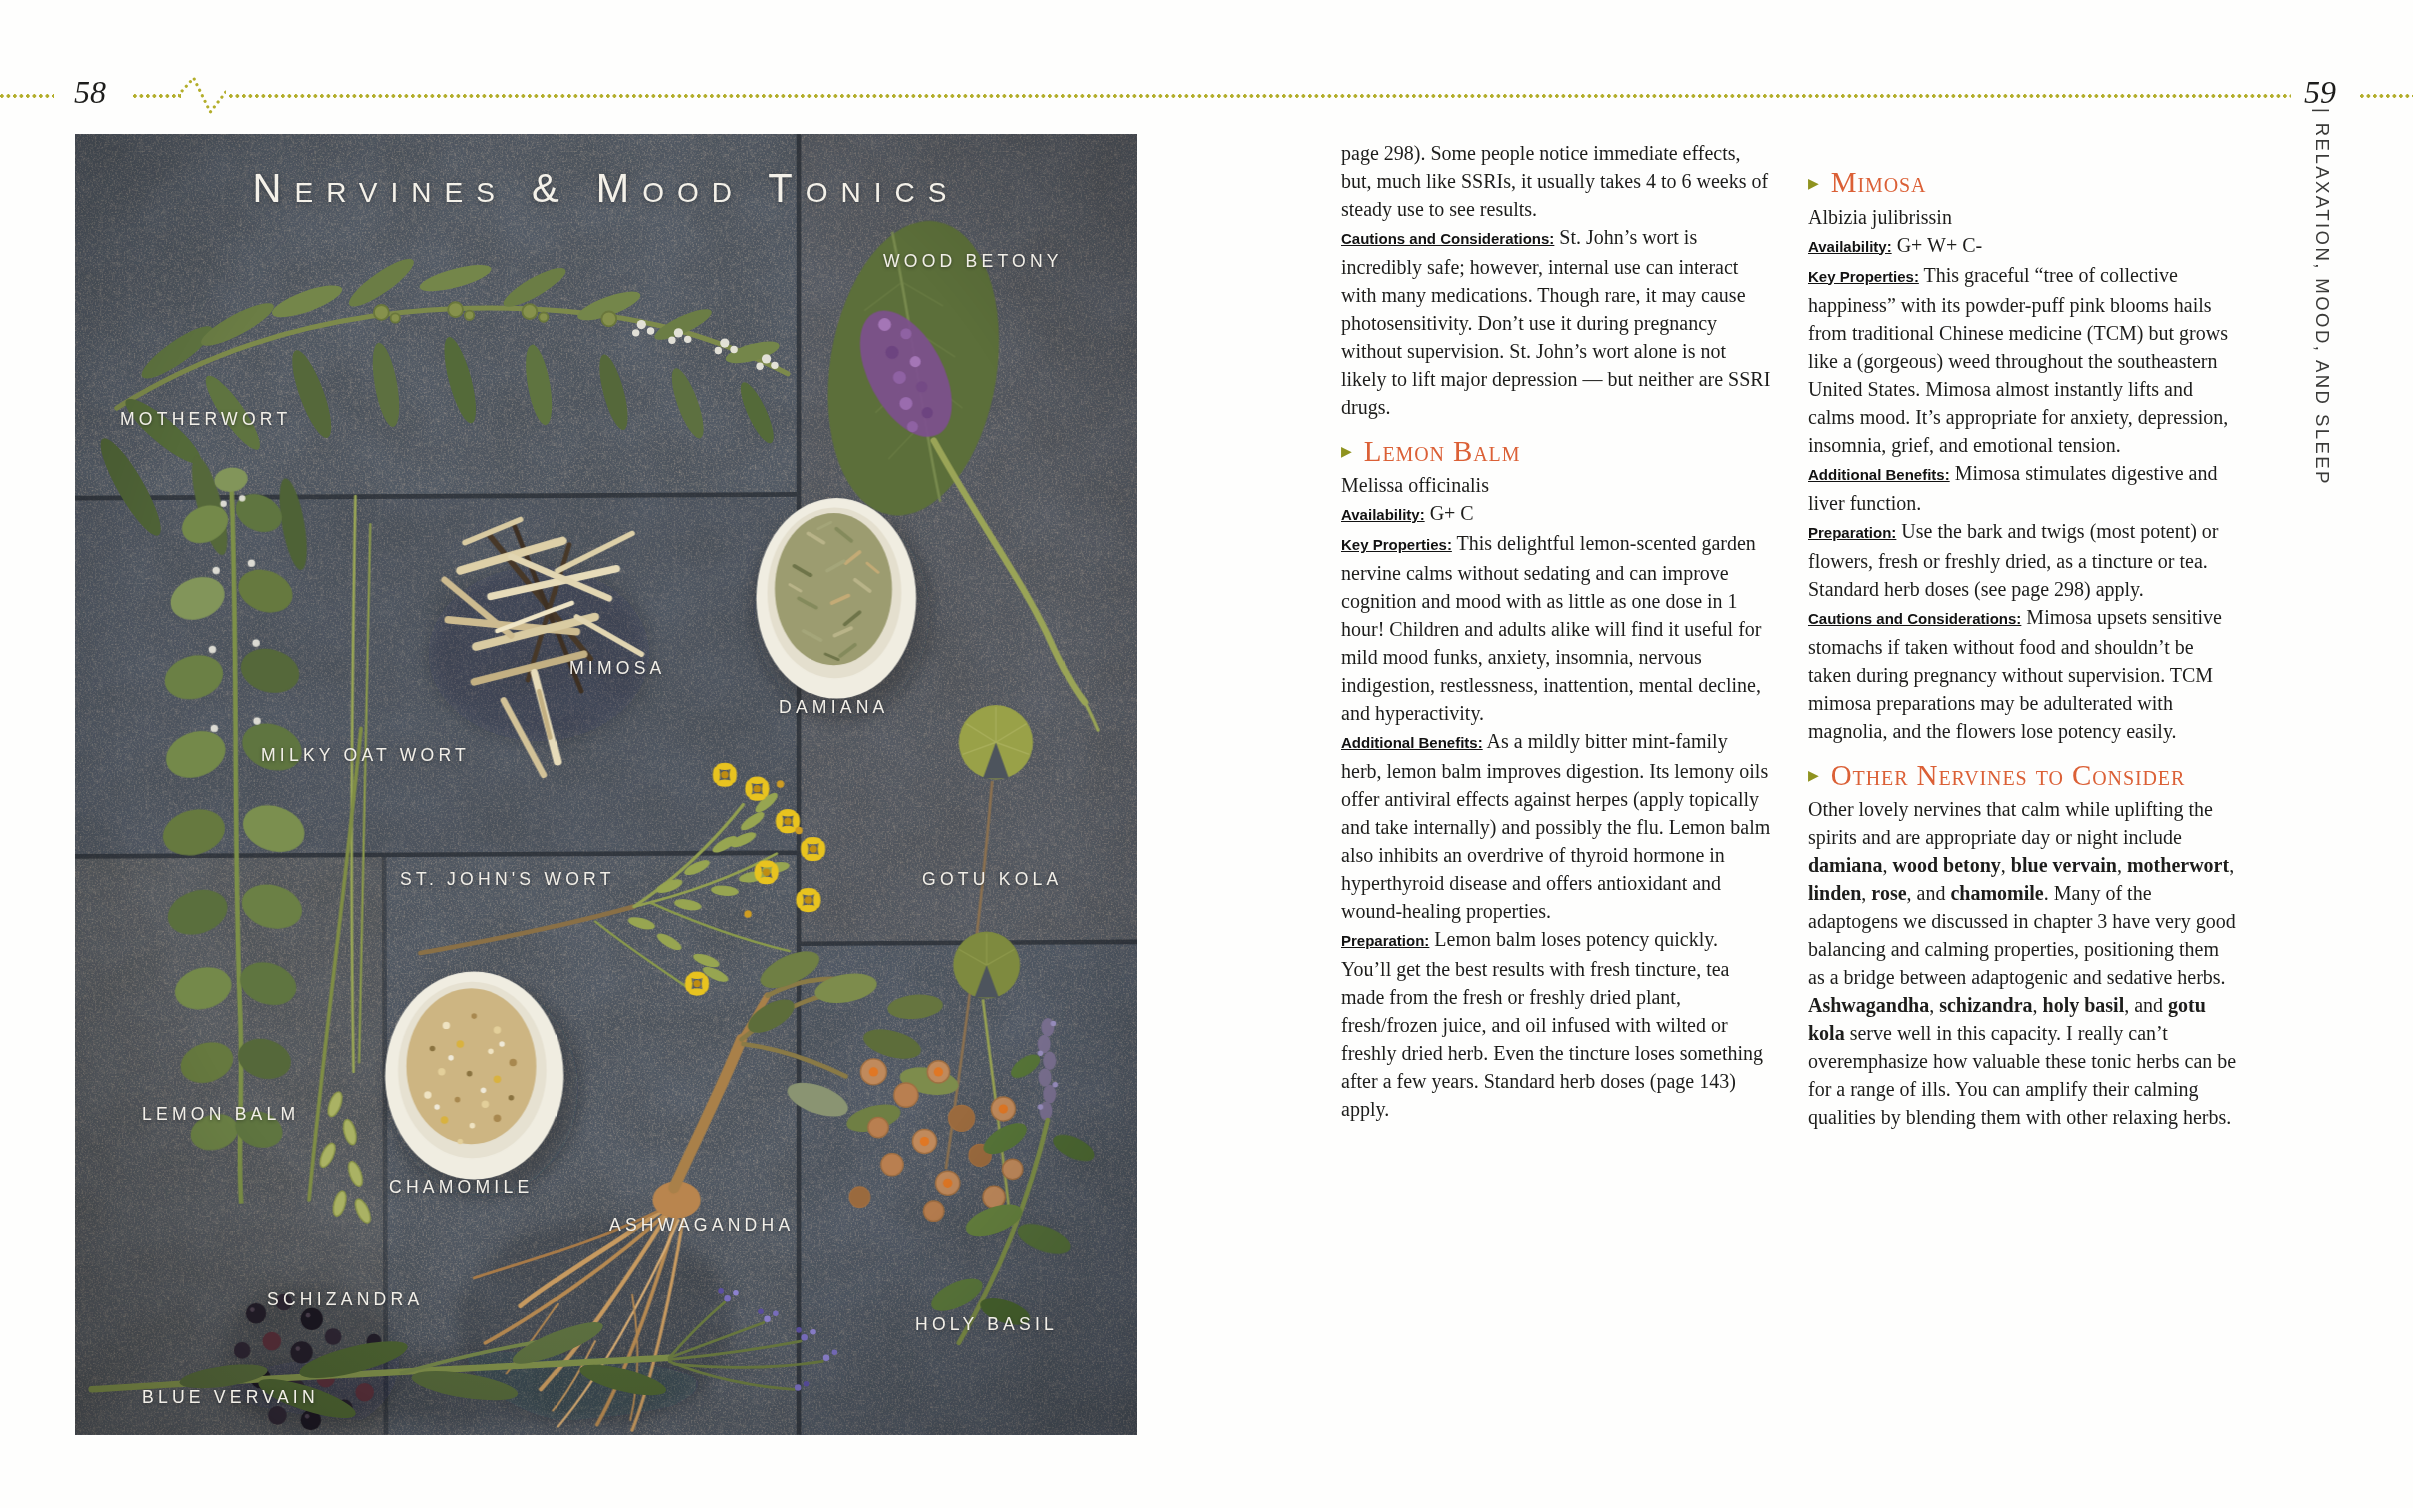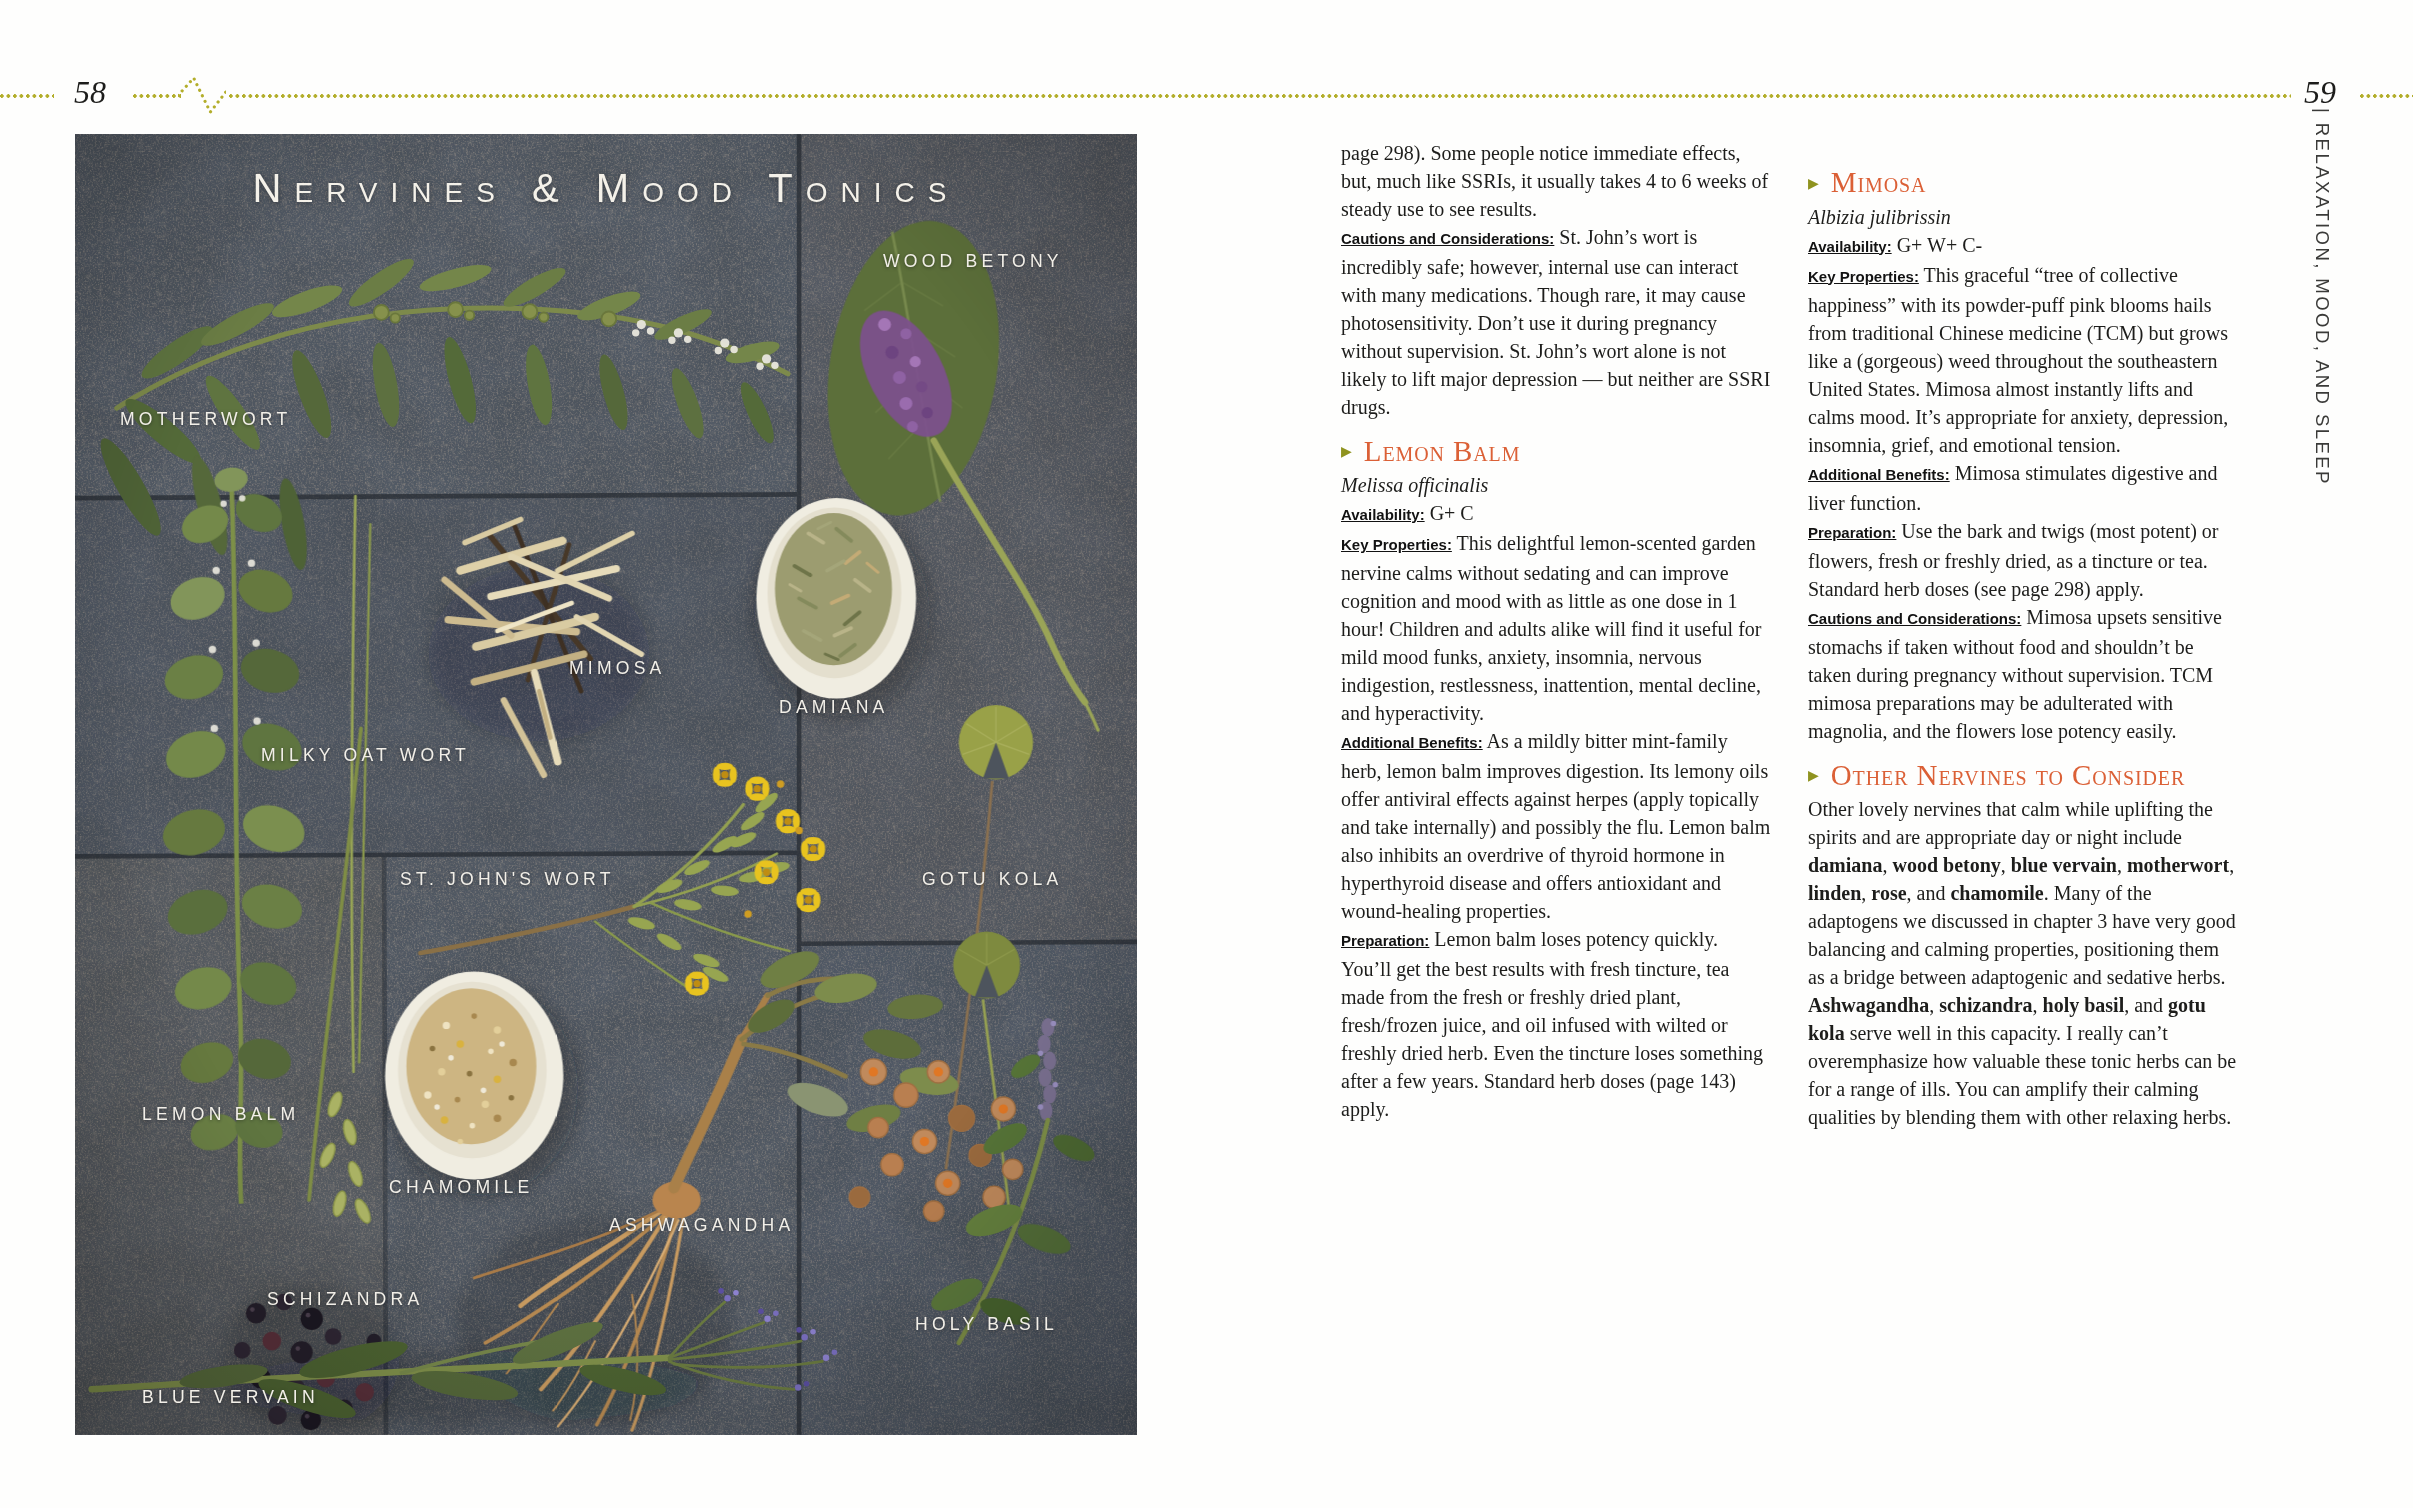--- a/index.html
+++ b/index.html
@@ -23,21 +23,21 @@
     font-family:"Liberation Sans",sans-serif;font-variant:small-caps;font-size:40px;
     letter-spacing:13px;color:#f4f1e9;text-shadow:0 0.9px 5.6px rgba(15,18,22,.45);}
   .plabel{position:absolute;font-family:"Liberation Sans",sans-serif;font-size:17.6px;
     letter-spacing:4.2px;color:#f2efe8;white-space:nowrap;text-shadow:0 0.9px 3.7px rgba(15,18,22,.5);}
   
   .col{position:absolute;top:139px;width:431px;font-size:20px;line-height:28px;color:#1d1d1b;}
   #col1{left:1341px;} #col2{left:1808px;margin-top:31px;}
   .para{margin:0;}
   .lead{font-family:"Liberation Sans",sans-serif;font-weight:700;font-size:15px;color:#121212;text-decoration:underline;}
   .bs{font-weight:700;}
-  .species{font-style:italic;}
+  .species{}
   .heading{margin:14px 0 2.8px 0;color:#db6036;font-variant:small-caps;font-size:29px;
            line-height:33px;letter-spacing:0.9px;}
   .col .heading:first-child{margin-top:-3.7px;}
   .heading .arrow{color:#8f931f;font-size:14px;vertical-align:4.6px;margin-right:12px;letter-spacing:0;}
 </style>
 </head>
 <body>
 
 <div class="dotseg" style="left:0;width:54px;"></div>
 <div class="pagenum" id="pn-left">58</div>

